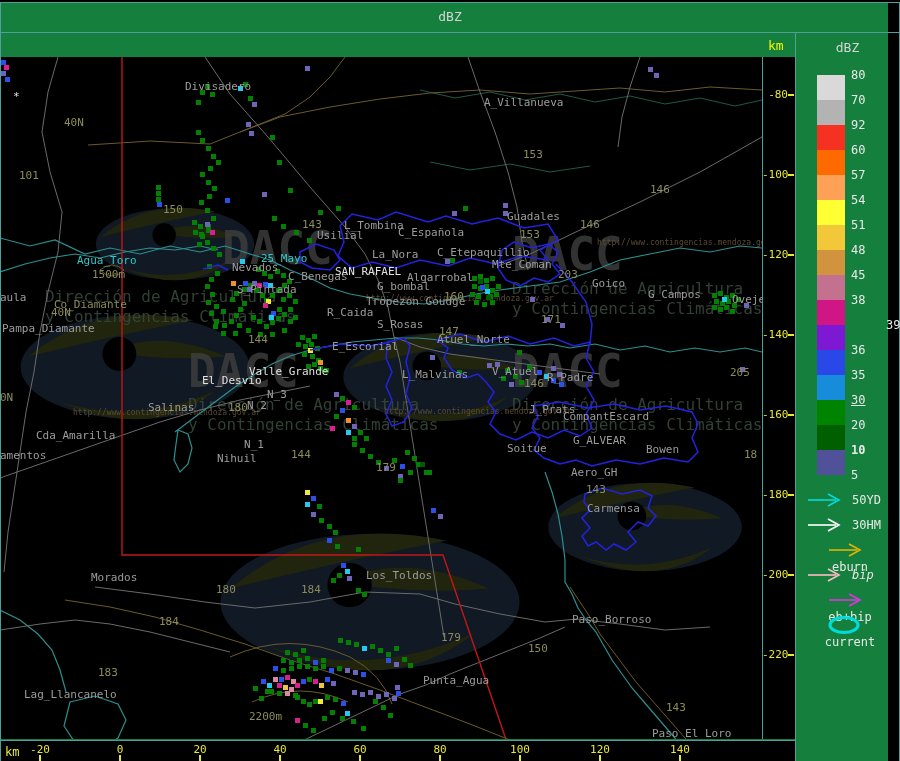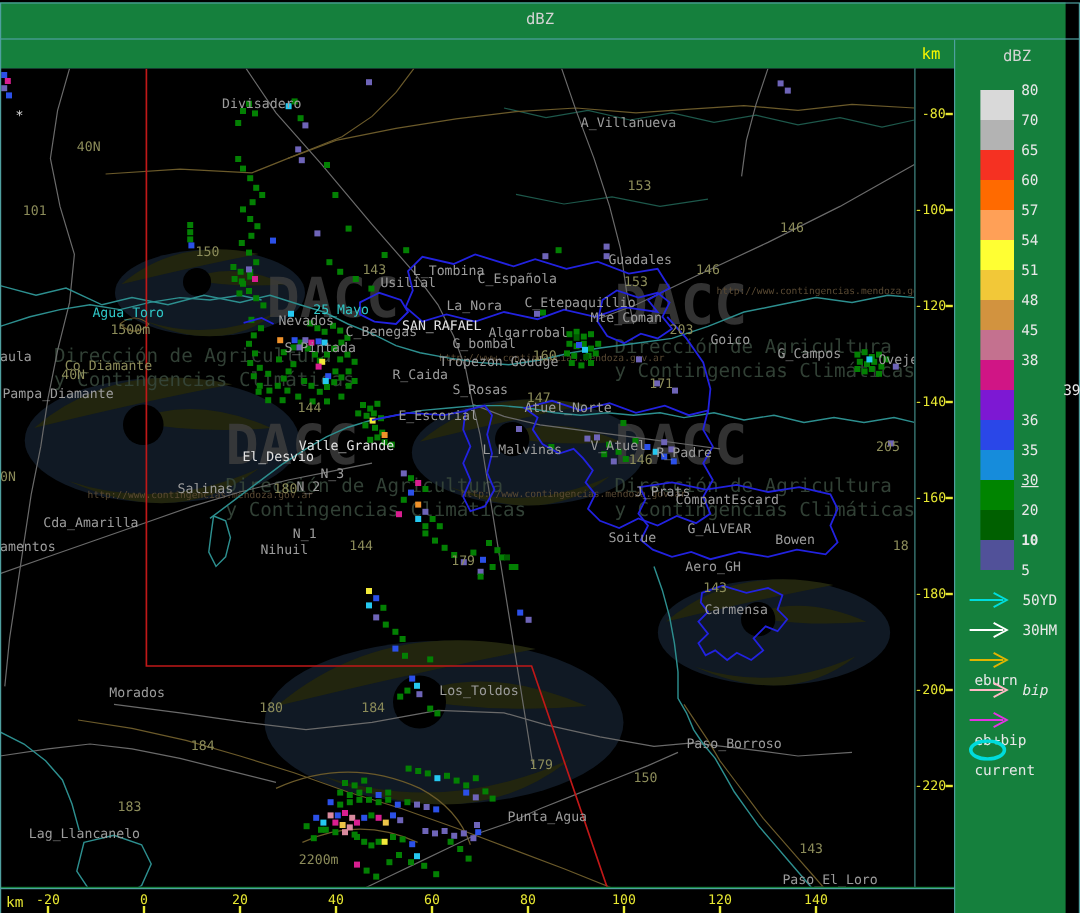--- a/index.html
+++ b/index.html
@@ -9,21 +9,21 @@
   #title-bar{position:absolute;left:0;top:0;width:900px;height:30px;border-bottom:1px solid #4f9f9f;}
   #title-bar .t{position:absolute;left:0;top:7px;width:100%;text-align:center;color:#d4d4d4;font-size:13px;}
   #header-bar{position:absolute;left:0;top:31px;width:795px;height:24px;border-bottom:1px solid #4f9f9f;}
   #header-bar .h{position:absolute;left:8px;top:5px;color:#f5f500;font-size:13px;white-space:pre;}
   #header-bar .u{position:absolute;left:768px;top:5px;color:#f5f500;font-size:13px;}
   #panel{position:absolute;left:795px;top:31px;width:105px;height:730px;border-left:1px solid #4f9f9f;}
   #panel-title{position:absolute;left:795px;top:38px;width:105px;text-align:center;color:#d4d4d4;font-size:13px;}
   .lcell{position:absolute;left:817px;width:28px;height:25px;}
   .lcell.speckled{background-image:radial-gradient(#c83c14 14%,transparent 16%);background-size:5px 5px;}
   .llab{position:absolute;left:851px;width:40px;color:#e8e8e8;font-size:12px;line-height:14px;}
-  .trow{position:absolute;left:806px;height:22px;color:#e8e8e8;font-size:12px;}
+  .trow{position:absolute;left:806px;height:22px;color:#e8e8e8;font-size:12px;text-align:center;}
   .trow svg{vertical-align:middle;}
   .trow span{margin-left:6px;vertical-align:middle;}
   #map-wrap{position:absolute;left:0;top:55px;width:762px;height:682px;background:#000;border-right:1px solid #4f9f9f;overflow:hidden;}
   #yaxis{position:absolute;left:763px;top:55px;width:32px;height:682px;background:#000;}
   .ytick-lab{position:absolute;left:0;width:26px;text-align:right;color:#e8e832;font-size:11px;}
   .ytick-mark{position:absolute;left:26px;width:6px;height:2px;background:#e8e832;}
   #xaxis{position:absolute;left:0;top:738px;width:795px;height:23px;background:#000;border-top:1px solid #4f9f9f;}
   #xaxis .u{position:absolute;left:5px;top:4px;color:#e8e832;font-size:12px;}
   .xtick-lab{position:absolute;top:3px;width:44px;text-align:center;color:#e8e832;font-size:11px;}
   .xtick-mark{position:absolute;top:16px;width:2px;height:6px;background:#e8e832;}
@@ -569,21 +569,21 @@
     <div class="lcell" style="top: 273px; background: rgb(196, 113, 143);"></div>
     <div class="lcell" style="top: 298px; background: rgb(208, 21, 133);"></div>
     <div class="lcell" style="top: 323px; background: rgb(125, 24, 211);"></div>
     <div class="lcell" style="top: 348px; background: rgb(42, 71, 232);"></div>
     <div class="lcell" style="top: 373px; background: rgb(22, 140, 219);"></div>
     <div class="lcell" style="top: 398px; background: rgb(0, 132, 0);"></div>
     <div class="lcell" style="top: 423px; background: rgb(0, 96, 0);"></div>
     <div class="lcell" style="top: 448px; background: rgb(81, 81, 153);"></div>
     <div class="llab" style="top: 66px;">80</div>
     <div class="llab" style="top: 91px;">70</div>
-    <div class="llab" style="top: 116px;">65</div>
+    <div class="llab" style="top: 116px;">92</div>
     <div class="llab" style="top: 141px;">60</div>
     <div class="llab" style="top: 166px;">57</div>
     <div class="llab" style="top: 191px;">54</div>
     <div class="llab" style="top: 216px;">51</div>
     <div class="llab" style="top: 241px;">48</div>
     <div class="llab" style="top: 266px;">45</div>
     <div class="llab" style="top: 291px;">38</div>
     <div class="llab" style="top: 316px; margin-left: 35px;">39</div>
     <div class="llab" style="top: 341px;">36</div>
     <div class="llab" style="top: 366px;">35</div>

